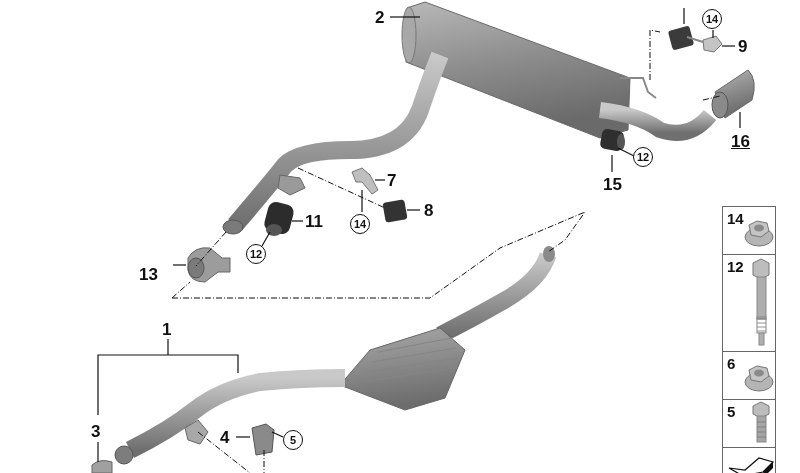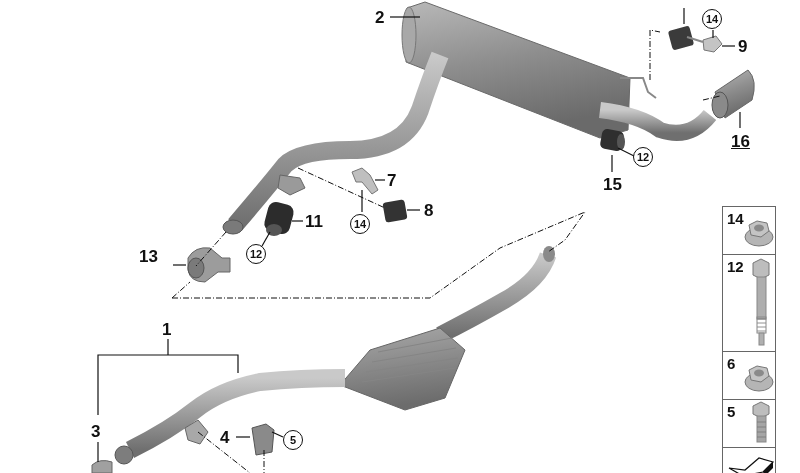--- a/index.html
+++ b/index.html
@@ -140,21 +140,21 @@
   </g>
 </svg>
 
 <div class="callout" style="left:375px;top:9px;">2</div>
 <div class="callout" style="left:738px;top:38px;">9</div>
 <div class="callout" style="left:731px;top:133px;text-decoration:underline;">16</div>
 <div class="callout" style="left:603px;top:176px;">15</div>
 <div class="callout" style="left:387px;top:172px;">7</div>
 <div class="callout" style="left:424px;top:202px;">8</div>
 <div class="callout" style="left:305px;top:213px;">11</div>
-<div class="callout" style="left:139px;top:248px;">13</div>
+<div class="callout" style="left:139px;top:266px;">13</div>
 <div class="callout" style="left:162px;top:321px;">1</div>
 <div class="callout" style="left:91px;top:423px;">3</div>
 <div class="callout" style="left:220px;top:429px;">4</div>
 
 <div class="circled" style="left:702px;top:9px;">14</div>
 <div class="circled" style="left:633px;top:147px;">12</div>
 <div class="circled" style="left:350px;top:214px;">14</div>
 <div class="circled" style="left:246px;top:244px;">12</div>
 <div class="circled" style="left:283px;top:430px;">5</div>
 

